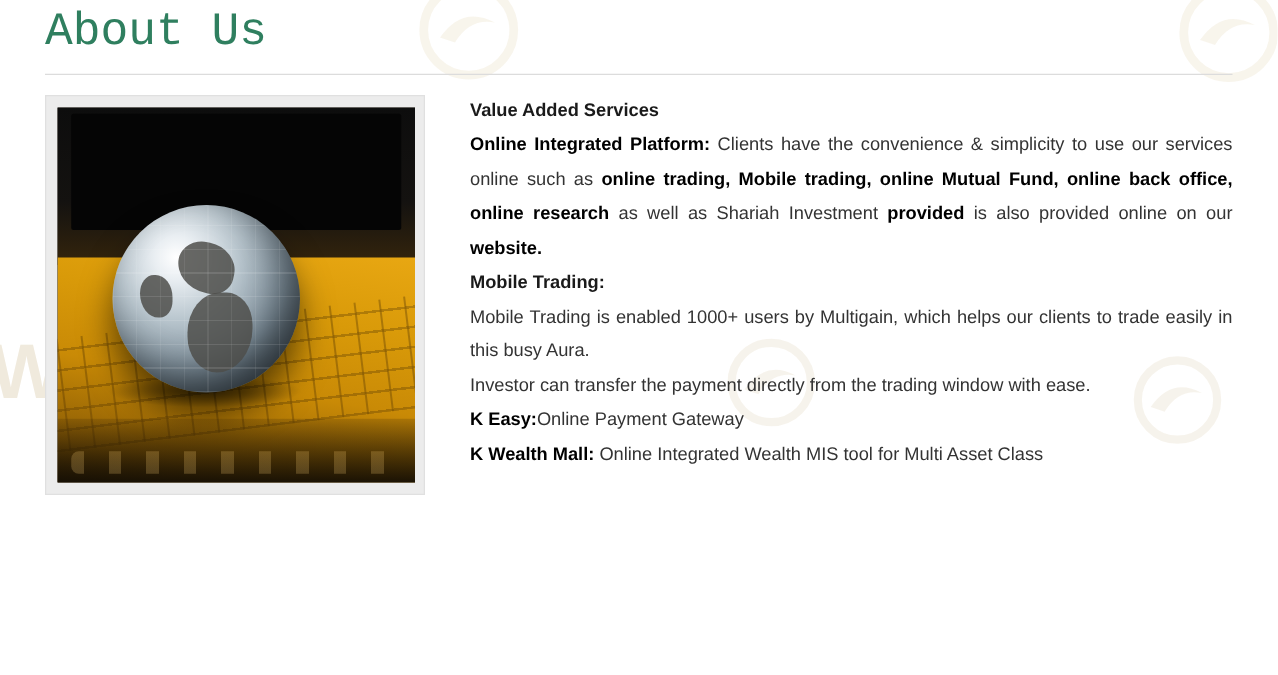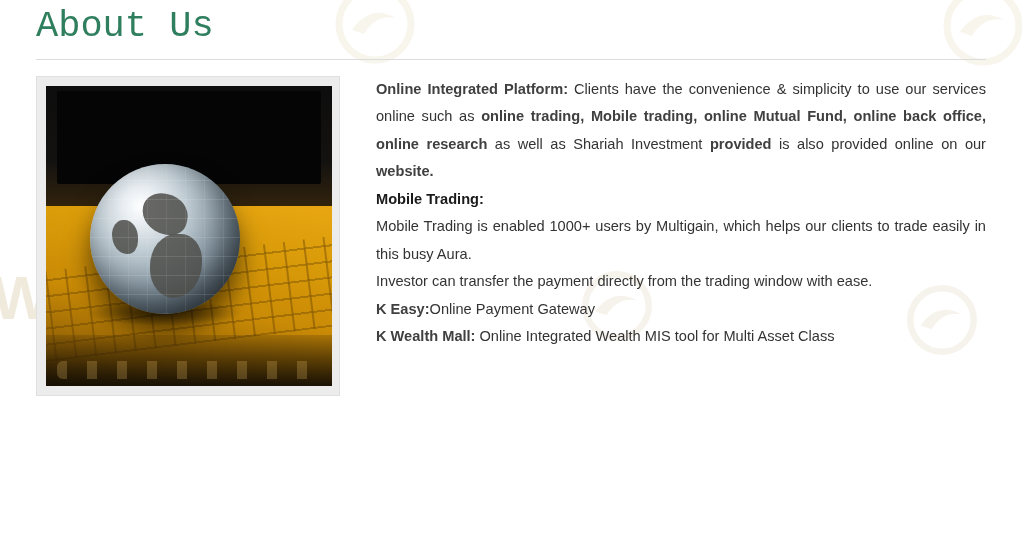--- a/index.html
+++ b/index.html
@@ -189,21 +189,21 @@
     font-size: 14.6px;
     color: #333333;
     line-height: 27.5px;
     text-align: justify;
     max-width: 614px;
   }
   .article p {
     margin: 0;
   }
   .article b, .article strong {
-    color: #404040;
+    color: #000000;
     font-weight: bold;
   }
   .heading {
     font-weight: bold;
     color: #1a1a1a;
   }
   .nojust {
     text-align: left;
   }
 </style>
@@ -247,20 +247,21 @@
           <div class="land l2"></div>
           <div class="land l3"></div>
           <div class="grid"></div>
         </div>
         <div class="palm"></div>
       </div>
     </div>
 
     <div class="article">
 
+      <p class="heading nojust">Value Added Services</p>
 
       <p><b>Online Integrated Platform:</b><span> Clients have the convenience &amp; simplicity to use our services online such as </span><b>online trading, Mobile trading, online Mutual Fund, online back office, online research</b><span> as well as Shariah Investment </span><b>provided</b><span> is also provided online on our </span><b>website.</b></p>
 
       <p class="heading nojust">Mobile Trading:</p>
 
       <p>Mobile Trading is enabled 1000+ users by Multigain, which helps our clients to trade easily in this busy Aura.</p>
 
       <p class="nojust">Investor can transfer the payment directly from the trading window with ease.</p>
 
       <p class="nojust"><b>K Easy:</b><span>Online Payment Gateway</span></p>

